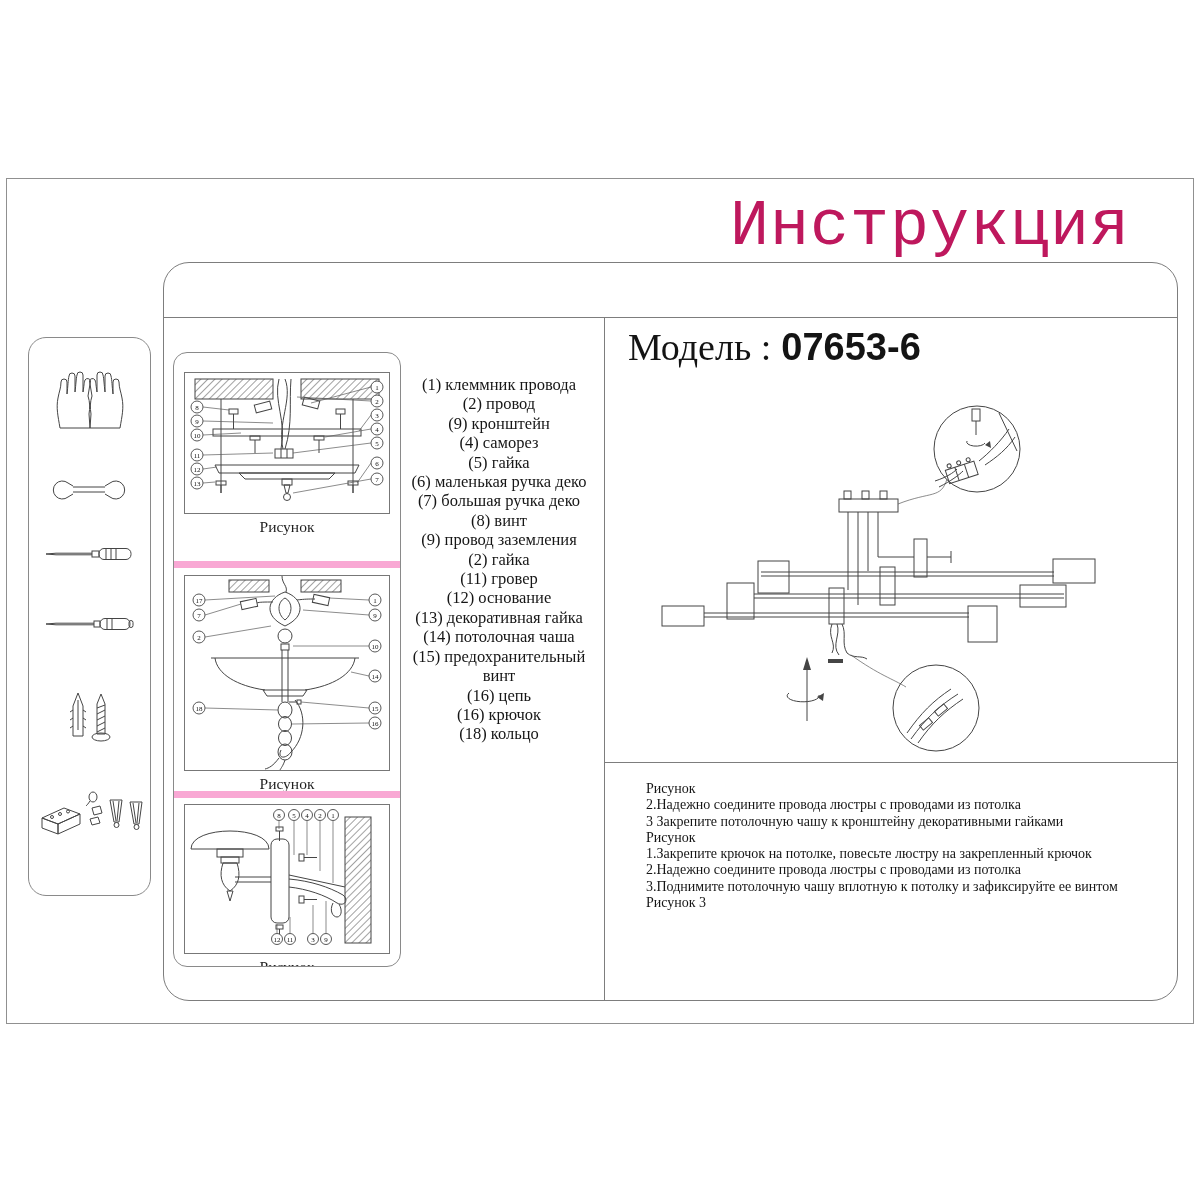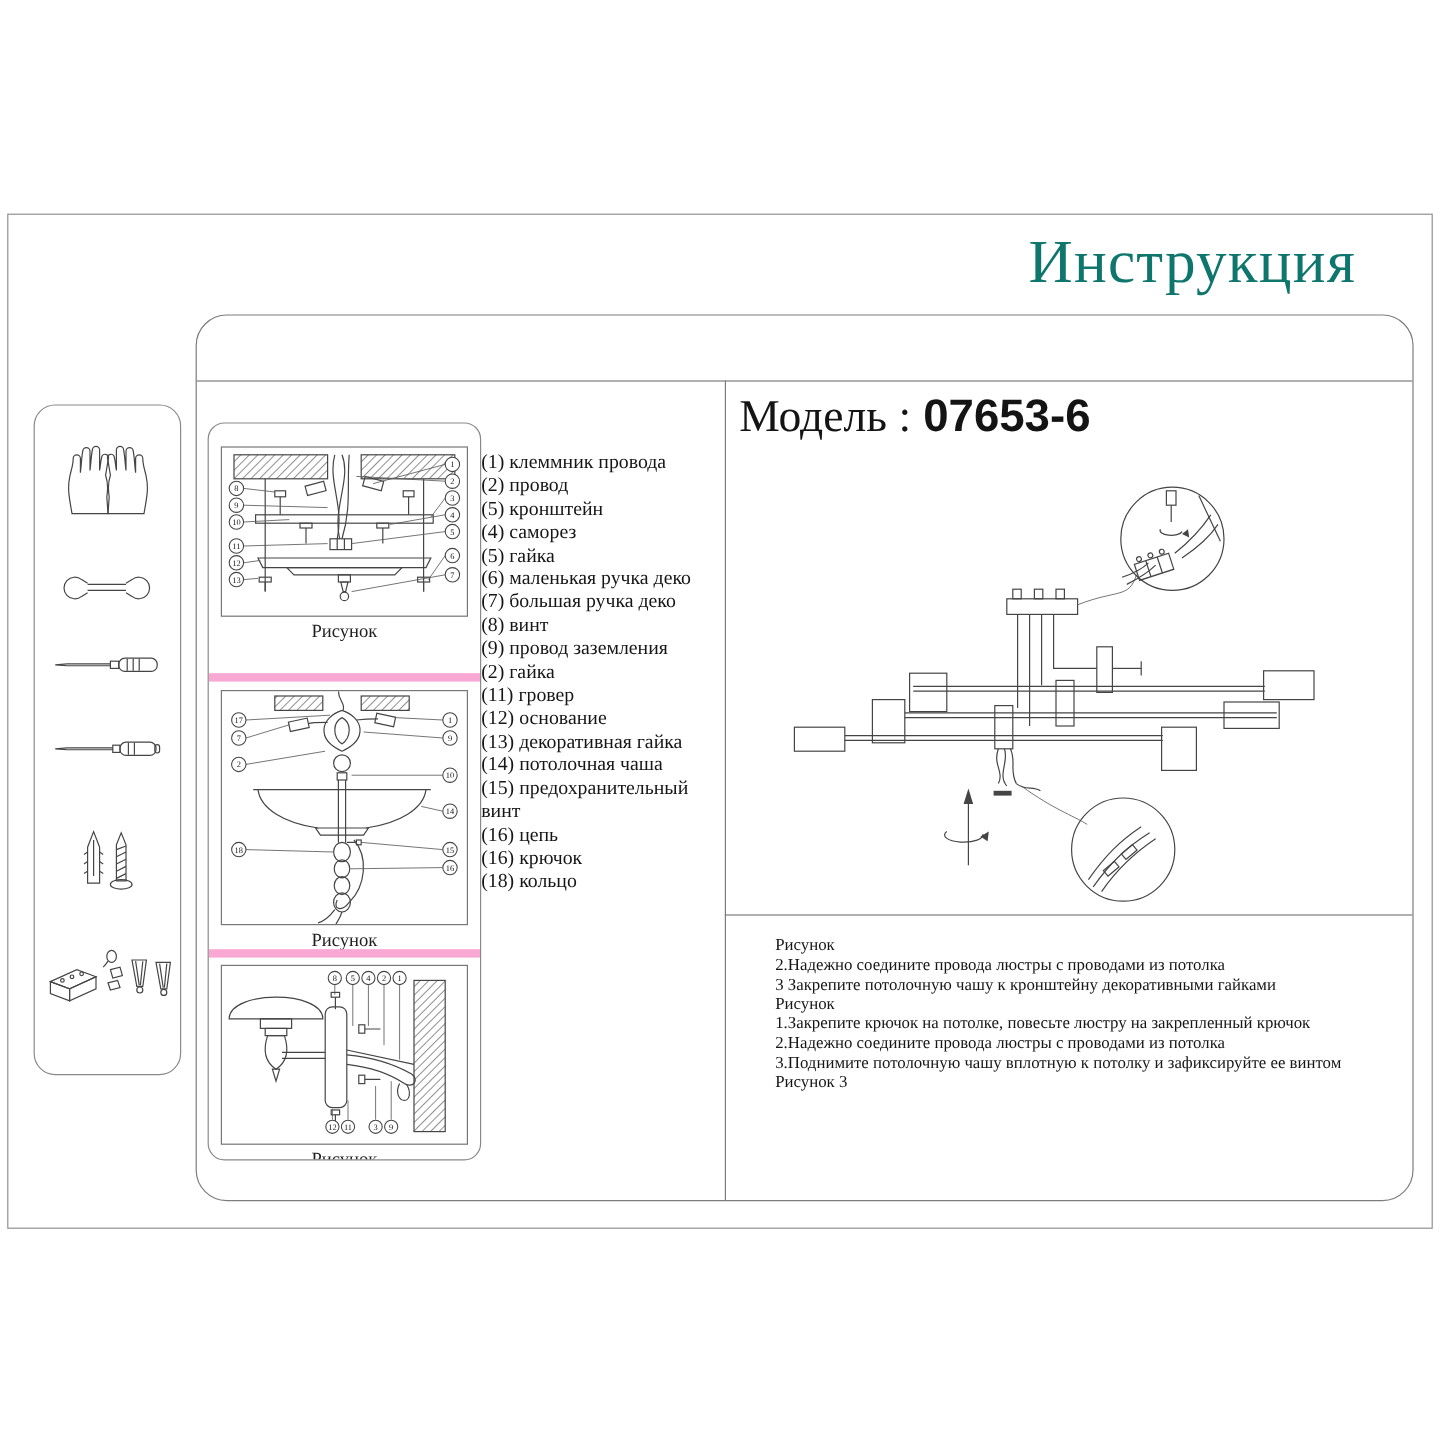--- a/index.html
+++ b/index.html
@@ -1,43 +1,43 @@
 <!DOCTYPE html>
 <html><head>
 <meta charset="utf-8">
 <style>
   html,body{margin:0;padding:0;background:#fff;}
   .page{position:relative;width:1200px;height:1200px;background:#fff;overflow:hidden;
         font-family:"Liberation Serif", serif;color:#1b1b1b;}
   .outer-frame{position:absolute;left:6px;top:178px;width:1186px;height:844px;
         border:1px solid #909090;}
-  .doc-title{position:absolute;top:190px;right:70px;font-size:51px;letter-spacing:1px;
-        font-family:Liberation Serif, serif;color:#0f766e;}
+  .doc-title{position:absolute;top:190px;right:70px;font-size:65px;letter-spacing:1px;
+        font-family:Liberation Mono, monospace;color:#be185d;}
   
   .sidebar{position:absolute;left:28px;top:337px;width:121px;height:557px;
         border:1px solid #8a8a8a;border-radius:18px;background:#fff;}
   .tool{position:absolute;left:0;width:121px;display:flex;justify-content:center;}
   
   .main-box{position:absolute;left:163px;top:262px;width:1013px;height:737px;
         border:1px solid #7d7d7d;border-radius:26px;background:#fff;}
   .rule-top{position:absolute;left:0;right:0;top:54px;border-top:1px solid #7d7d7d;}
   .rule-vert{position:absolute;left:440px;top:54px;bottom:0;border-left:1px solid #7d7d7d;}
   .rule-right{position:absolute;left:440px;right:0;top:499px;border-top:1px solid #7d7d7d;}
   
   .figures-col{position:absolute;left:9px;top:89px;width:226px;height:613px;
         border:1px solid #8a8a8a;border-radius:14px;overflow:hidden;}
   .fig-cell{position:relative;}
   .fig-cell + .fig-cell{border-top:7px solid #f9a8d4;}
   .fig-diagram{display:block;border:1px solid #777;background:#fff;}
   .fig-caption{text-align:center;font-size:15.5px;color:#1f1f1f;margin-top:4px;}
   
   .parts-list{position:absolute;left:237px;top:112px;width:196px;}
-  .part-item{font-size:16.5px;line-height:19.4px;color:#161616;}
-  
-  .model-row{position:absolute;left:452px;top:62px;white-space:nowrap;}
+  .part-item{font-size:16.5px;line-height:19.4px;color:#161616;text-align:center;}
+  
+  .model-row{position:absolute;left:464px;top:62px;white-space:nowrap;}
   .model-label{font-size:38px;font-family:"Liberation Serif", serif;color:#141414;}
   .model-value{font-size:38px;font-family:"Liberation Sans", sans-serif;font-weight:bold;color:#141414;margin-left:6px;}
   .drawing{position:absolute;left:447px;top:128px;}
   .instructions{position:absolute;left:482px;top:518px;width:492px;}
   .instr-line{font-size:14px;line-height:16.3px;color:#161616;}
   
   .dln{stroke:#454545;fill:none;stroke-width:1;}
   .dfill{fill:#454545;stroke:none;}
   .co circle{fill:#fff;stroke:#454545;stroke-width:0.9;}
   .co text{font-family:"Liberation Serif", serif;font-size:7px;fill:#111;text-anchor:middle;}
@@ -350,21 +350,21 @@
               <text x="141" y="136.5">9</text>
           </g>
         </svg>
         <div class="fig-caption">Рисунок</div>
       </div>
     </div>
 
     <div class="parts-list">
       <div class="part-item">(1) клеммник провода</div>
       <div class="part-item">(2) провод</div>
-      <div class="part-item">(5) кронштейн</div>
+      <div class="part-item">(9) кронштейн</div>
       <div class="part-item">(4) саморез</div>
       <div class="part-item">(5) гайка</div>
       <div class="part-item">(6) маленькая ручка деко</div>
       <div class="part-item">(7) большая ручка деко</div>
       <div class="part-item">(8) винт</div>
       <div class="part-item">(9) провод заземления</div>
       <div class="part-item">(2) гайка</div>
       <div class="part-item">(11) гровер</div>
       <div class="part-item">(12) основание</div>
       <div class="part-item">(13) декоративная гайка</div>

